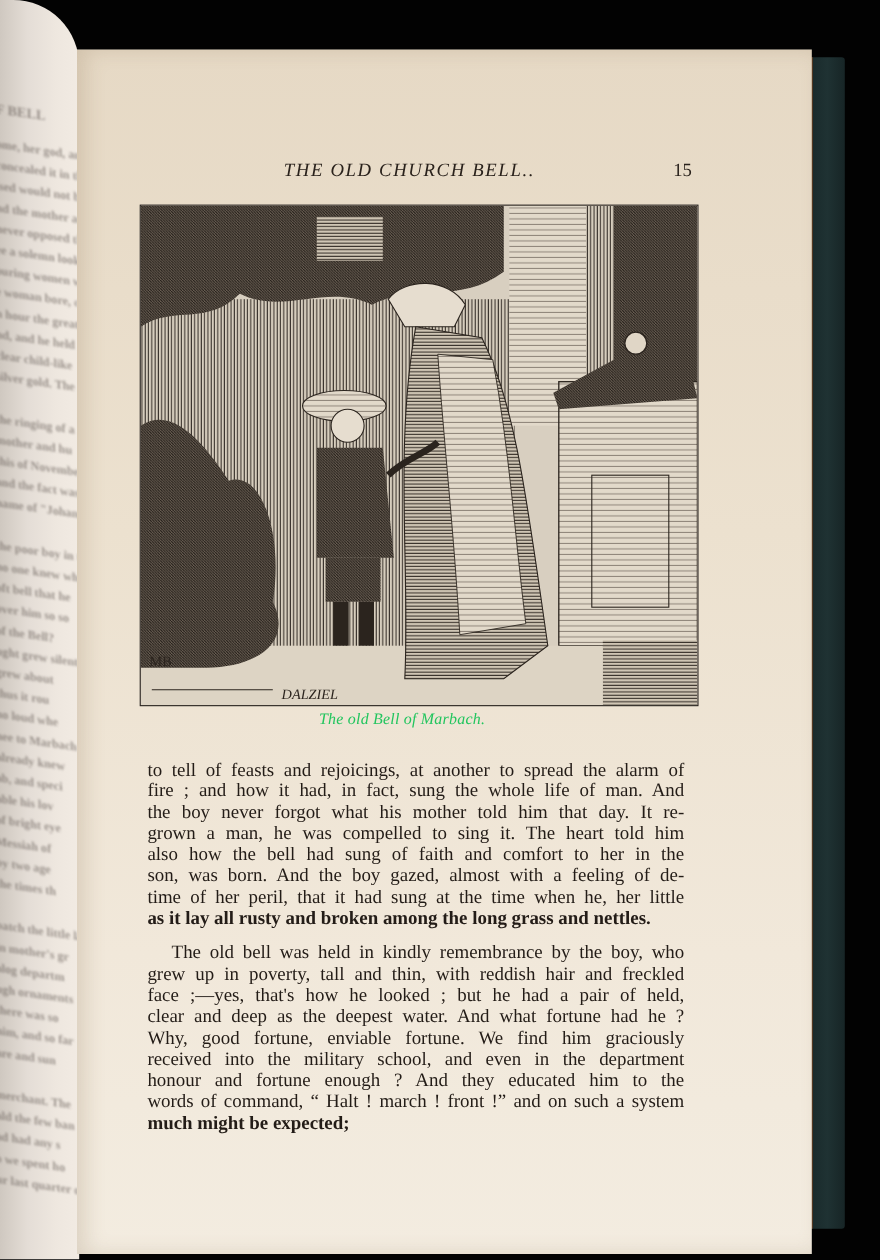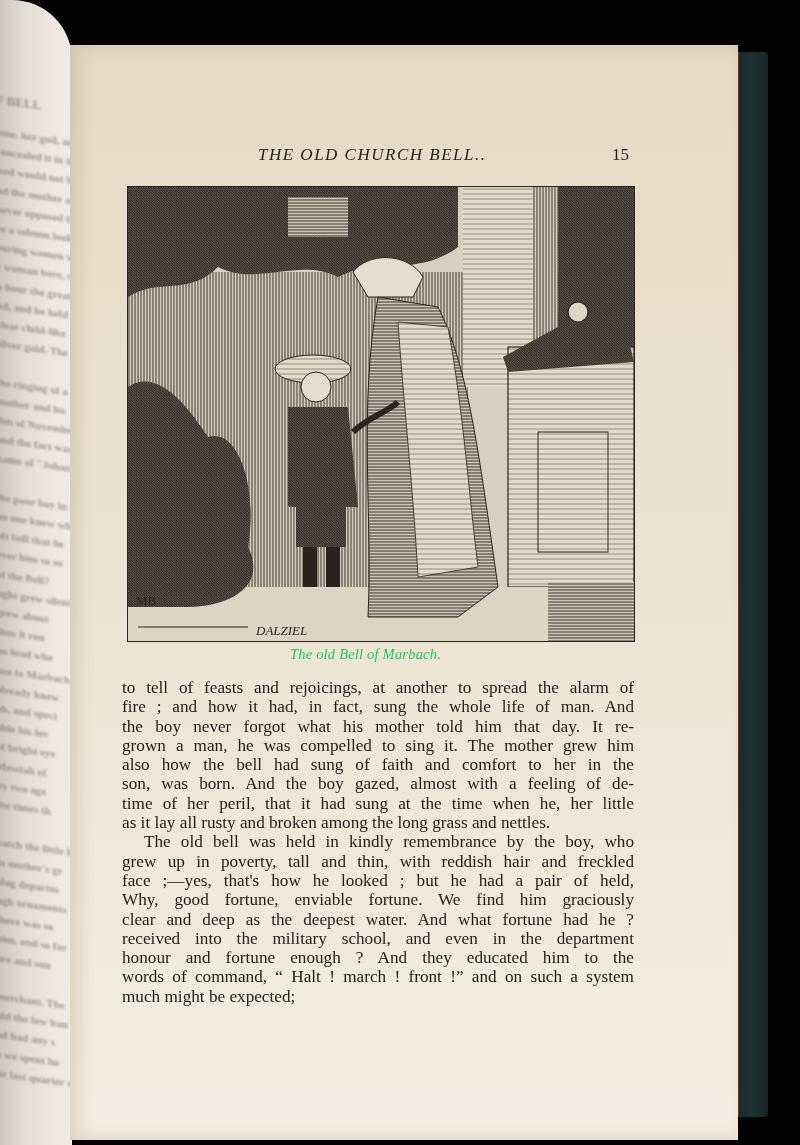--- a/index.html
+++ b/index.html
@@ -52,24 +52,24 @@
   .figure svg { width:100%; height:100%; display:block; }
   .caption {
     position:absolute; left:290px; top:646px; font-style:italic; font-size:14.5px;
     color:#22c55e; letter-spacing:0.2px;
   }
   .body-text {
     position:absolute; left:122px; top:678px; width:512px;
     font-size:17.2px; line-height:19.3px; color:#231c17;
     text-align:justify;
   }
-  .body-text p { margin:0; }
+  .body-text p { margin:12px; }
   .body-text p.indent { text-indent:22px; }
   .line { display:block; text-align:justify; text-align-last:justify; white-space:nowrap; }
-  .line.last { text-align-last:left; }
+  .line.last { text-align-last:left;font-weight:bold; }
 </style>
 </head>
 <body>
 
 <div class="left-page">
   <div id="ghost-wrap">
       <div class="ghost" style="top: 95px; font-size: 13px;">F BELL</div>
       <div class="ghost" style="top: 128px;">ome, her god, and</div>
       <div class="ghost" style="top: 147.2px;">concealed it in the</div>
       <div class="ghost" style="top: 166.4px;">ised would not be</div>
@@ -190,30 +190,30 @@
   </svg>
 </div>
 
 <div class="caption">The old Bell of Marbach.</div>
 
 <div class="body-text">
   <p id="para-0" style="text-indent: 0px;">
       <span class="line">to tell of feasts and rejoicings, at another to spread the alarm of</span>
       <span class="line">fire ; and how it had, in fact, sung the whole life of man.  And</span>
       <span class="line">the boy never forgot what his mother told him that day.  It re-</span>
-      <span class="line">grown a man, he was compelled to sing it.  The mother grew him</span>
+      <span class="line">grown a man, he was compelled to sing it.  The heart told him</span>
       <span class="line">also how the bell had sung of faith and comfort to her in the</span>
       <span class="line">son, was born.  And the boy gazed, almost with a feeling of de-</span>
       <span class="line">time of her peril, that it had sung at the time when he, her little</span>
       <span class="line last">as it lay all rusty and broken among the long grass and nettles.</span>
     </p>
   <p id="para-1" class="indent" style="text-indent: 0px;">
       <span class="line" style="padding-left: 22px;">The old bell was held in kindly remembrance by the boy, who</span>
       <span class="line">grew up in poverty, tall and thin, with reddish hair and freckled</span>
       <span class="line">face ;—yes, that's how he looked ; but he had a pair of held,</span>
+      <span class="line">clear and deep as the deepest water.  And what fortune had he ?</span>
       <span class="line">Why, good fortune, enviable fortune.  We find him graciously</span>
-      <span class="line">clear and deep as the deepest water.  And what fortune had he ?</span>
       <span class="line">received into the military school, and even in the department</span>
       <span class="line">honour and fortune enough ?  And they educated him to the</span>
       <span class="line">words of command, “ Halt ! march ! front !” and on such a system</span>
       <span class="line last">much might be expected;</span>
     </p>
 </div>
 
 </body></html>

